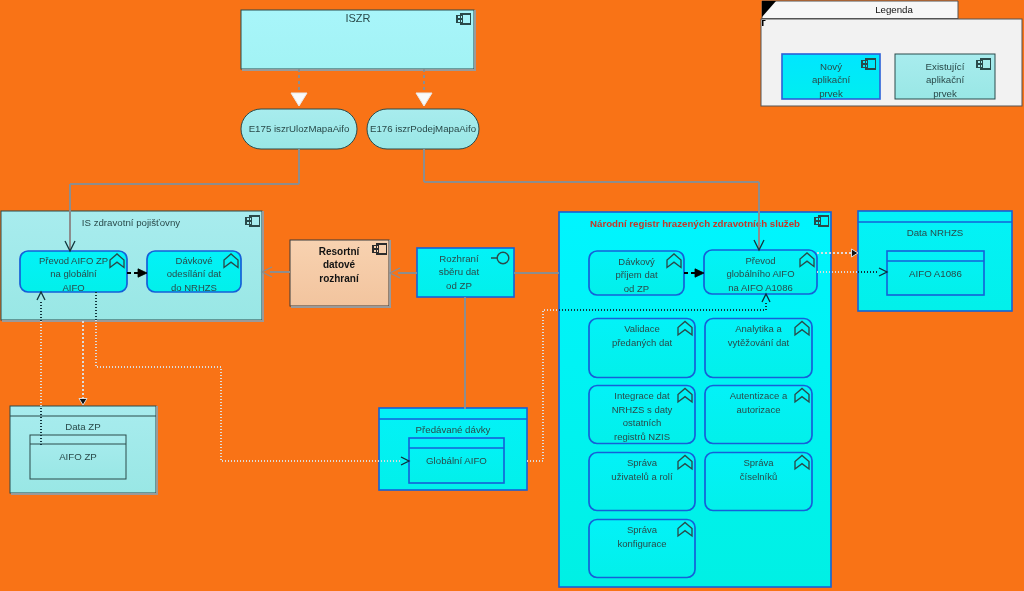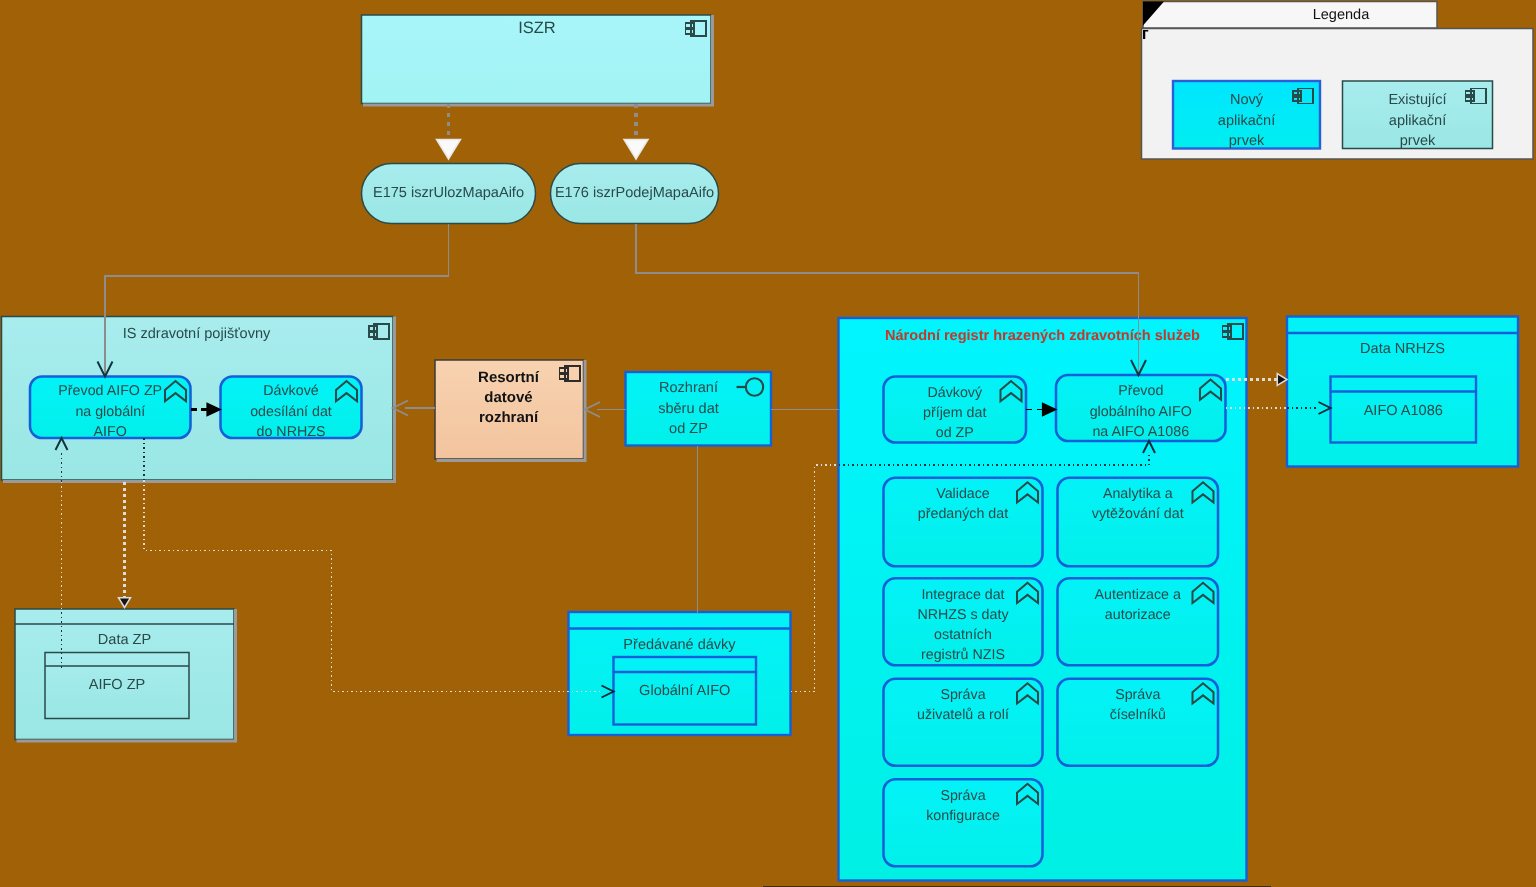--- a/index.html
+++ b/index.html
@@ -1,17 +1,17 @@
 <!DOCTYPE html>
 <html><head>
 <meta charset="utf-8">
 <title>NRHZS</title>
 <style>
   html,body{margin:0;padding:0;background:#000000;}
-  #root{position:relative;width:1024px;height:591px;background:#a16207;overflow:hidden;}
+  #root{position:relative;width:1024px;height:591px;background:#f97316;overflow:hidden;}
   #canvas{display:block;position:absolute;left:0;top:0;}
   text{font-family:"Liberation Sans",sans-serif;dominant-baseline:middle;}
 </style>
 </head>
 <body>
 
 <div id="root">
   <svg id="canvas" width="1024" height="591" viewBox="0 0 1024 591" xmlns="http://www.w3.org/2000/svg">
       <defs>
         <linearGradient id="gNew" x1="0%" y1="0%" x2="0%" y2="100%">

